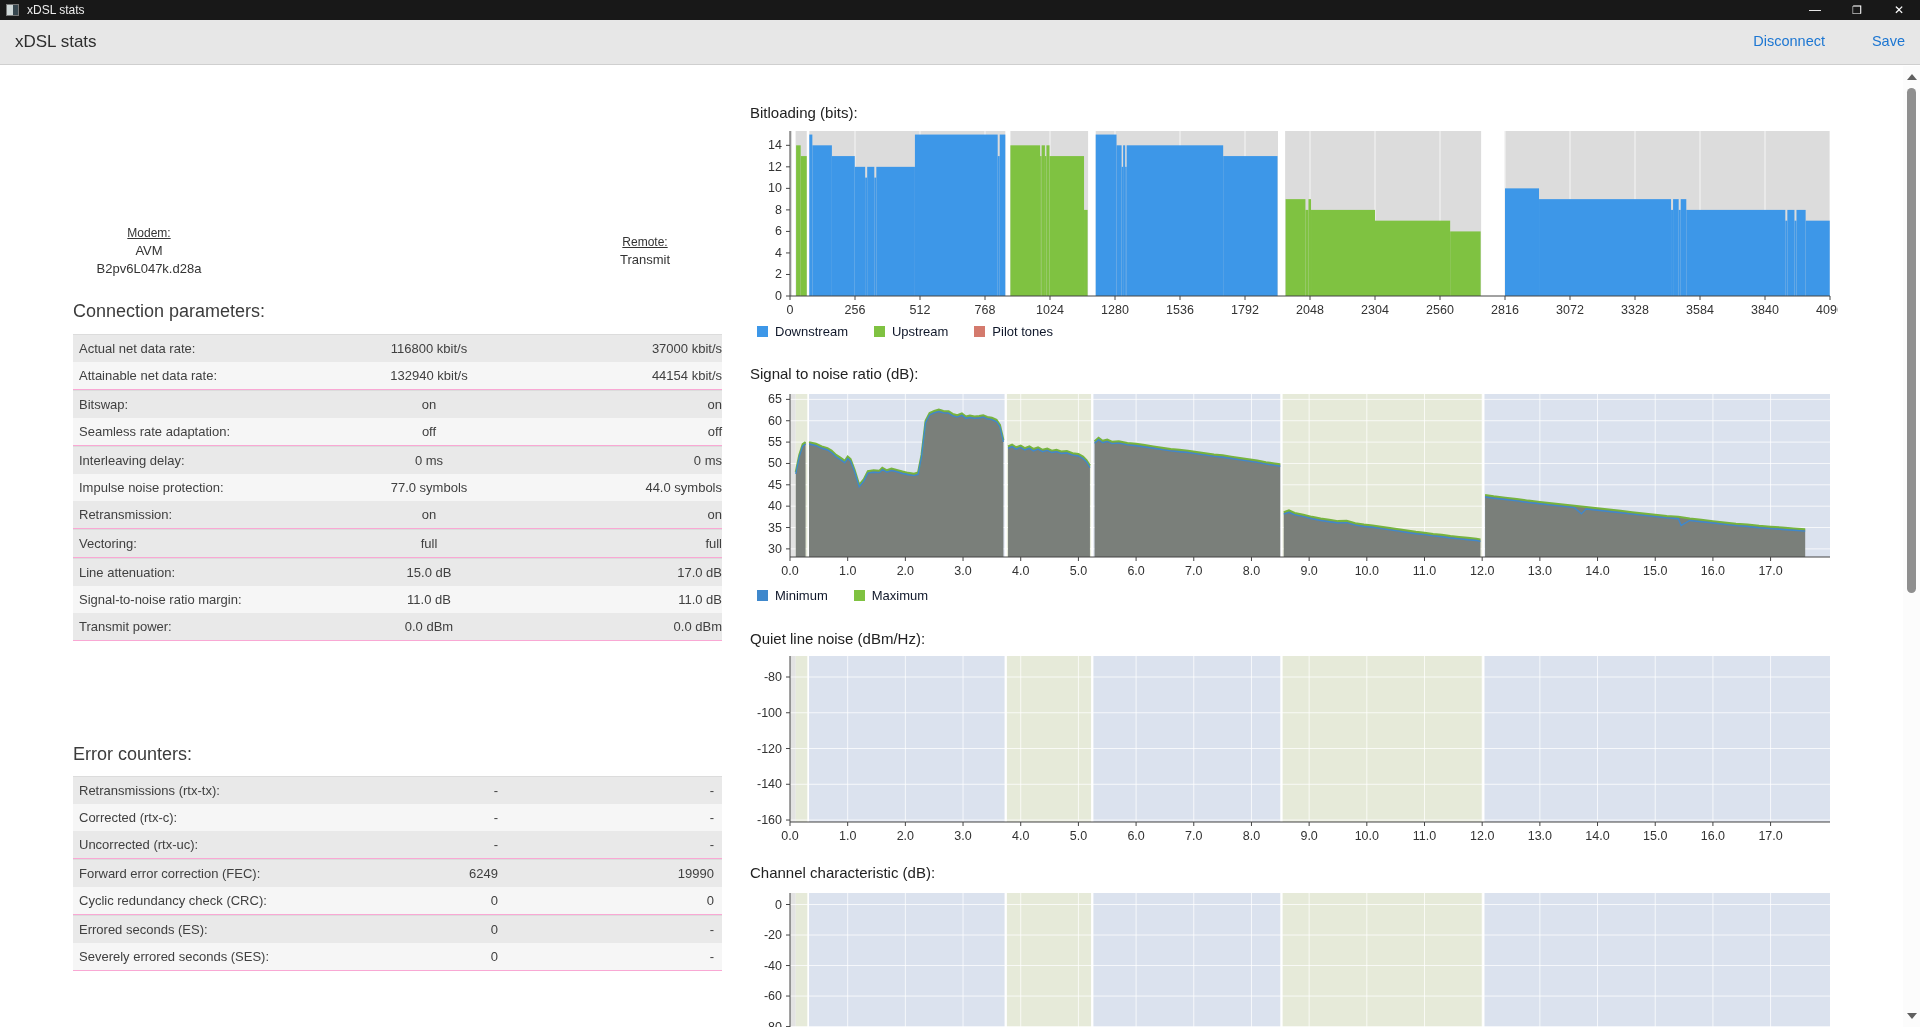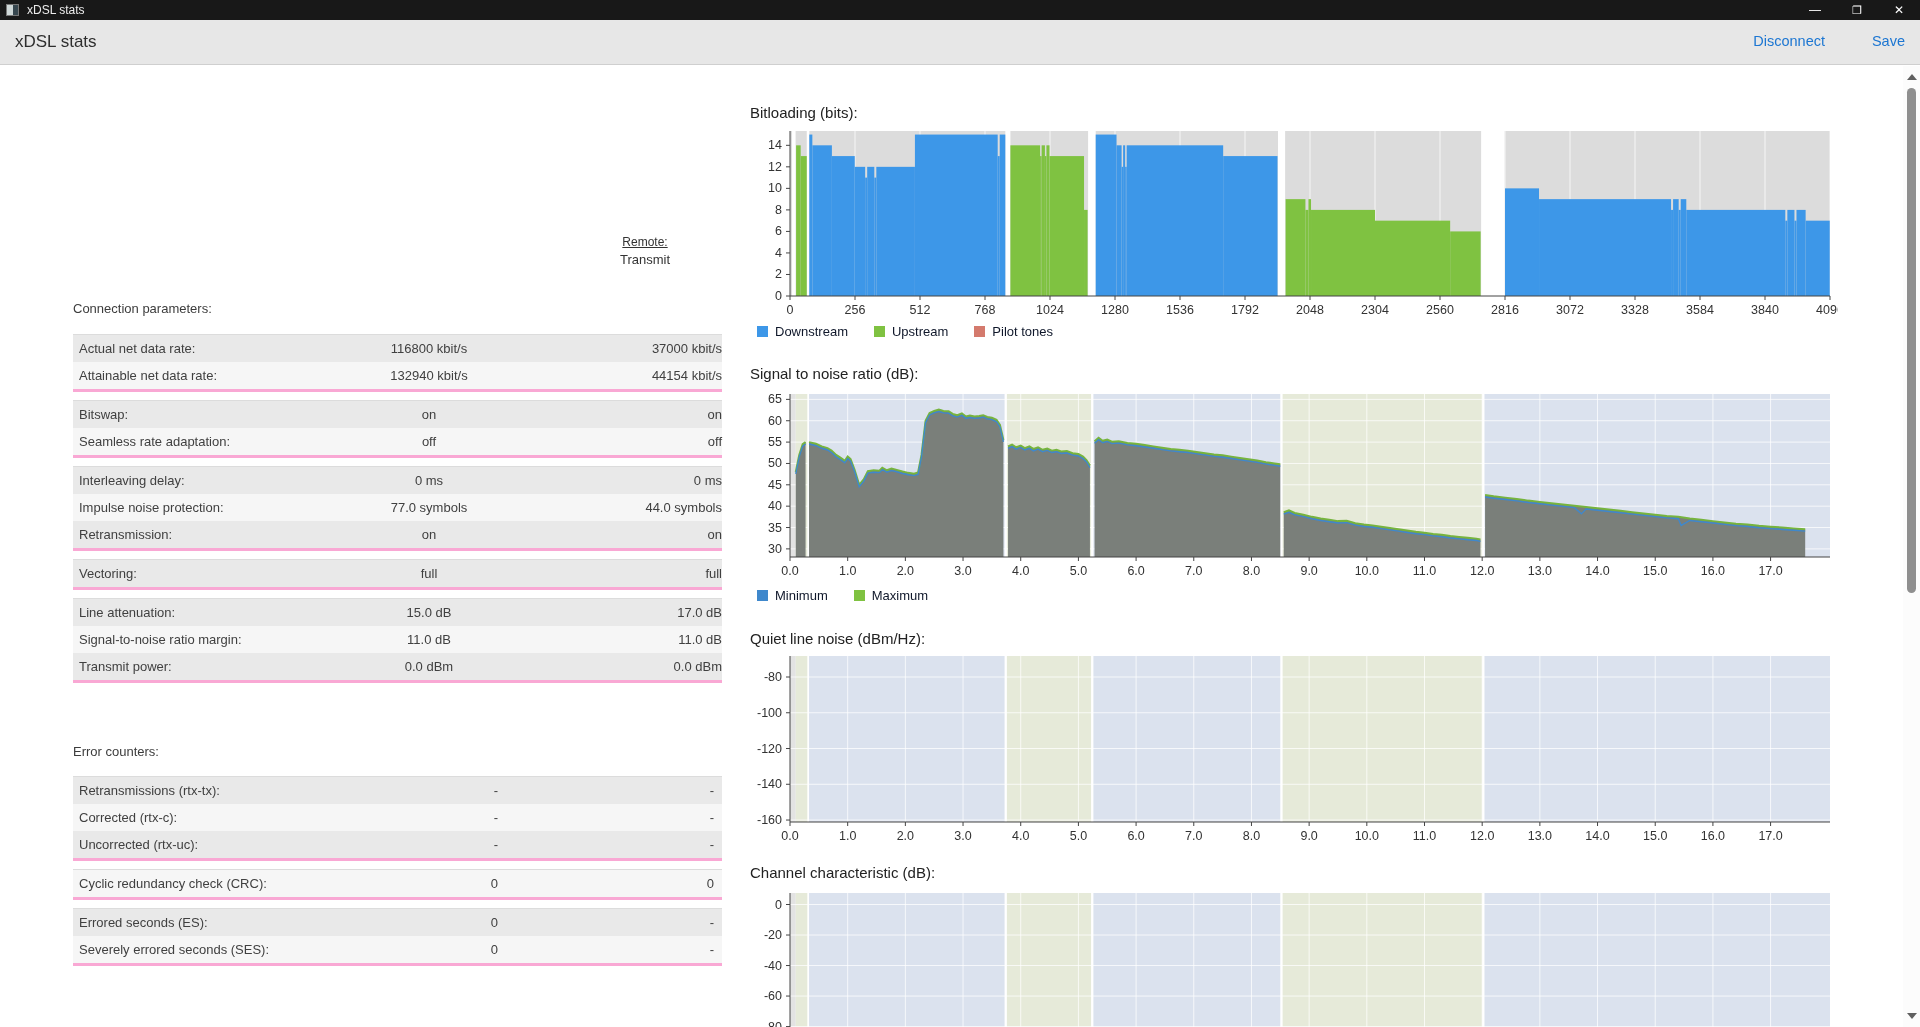--- a/index.html
+++ b/index.html
@@ -16,24 +16,24 @@
   
   .appbar{position:absolute;left:0;top:20px;width:1920px;height:45px;background:#e7e7e7;border-bottom:1px solid #cfcfcf;box-sizing:border-box;}
   .appbar .ptitle{position:absolute;left:15px;top:12px;font-size:17px;color:#2e2e2e;}
   .applink{position:absolute;top:13px;font-size:14.5px;color:#1c76d2;cursor:pointer;}
   .applink.disconnect{right:95px;} .applink.save{right:15px;}
   
   .mcol{position:absolute;text-align:center;font-size:13px;color:#333;}
   .mlabel{font-size:12px;text-decoration:underline;color:#333;}
   .mbold{font-weight:bold;}
   .mline{line-height:18px;}
-  .lheading{position:absolute;font-size:13px;color:#3c3c3c;}
+  .lheading{position:absolute;font-size:18px;color:#3c3c3c;}
   
   .ltable{position:absolute;left:73px;width:649px;font-size:13px;color:#404040;}
-  .tgroup{margin-bottom:8px;border-top:1px solid #dcdcdc;border-bottom:3px solid #f9a8d4;}
+  .tgroup{margin-bottom:0;border-top:1px solid #dcdcdc;border-bottom:1px solid #f9a8d4;}
   .trow{display:flex;height:27px;align-items:center;}
   .trow.odd{background:#e9e9e9;} .trow.even{background:#f6f6f6;}
   .tc1{width:240px;padding-left:6px;box-sizing:border-box;}
   .tc2{width:232px;}
   .tc3{width:164px;margin-left:auto;box-sizing:border-box;}
   .conn .tc2{text-align:center;} .conn .tc3{text-align:right;}
   .err .tc2{width:185px;text-align:right;} .err .tc3{text-align:right;padding-right:8px;}
   
   .ctitle{position:absolute;left:750px;font-size:15px;color:#222;}
   .chart-svg{position:absolute;left:0;top:0;}
@@ -60,20 +60,25 @@
     <span class="winbtn res">❐</span>
     <span class="winbtn cls">✕</span>
   </div>
 
   <div class="appbar">
     <span class="ptitle">xDSL stats</span>
     <span class="applink disconnect">Disconnect</span>
     <span class="applink save">Save</span>
   </div>
 
+  <div class="mcol" style="left:74px;top:224px;width:150px;">
+    <div class="mline mlabel">Modem:</div>
+    <div class="mline">AVM</div>
+    <div class="mline">B2pv6L047k.d28a</div>
+  </div>
   <div class="mcol" style="left:570px;top:233px;width:150px;">
     <div class="mline mlabel">Remote:</div>
     <div class="mline">Transmit</div>
   </div>
 
   <div class="lheading" style="left:73px;top:301px;">Connection parameters:</div>
   <div class="lheading" style="left:73px;top:744px;">Error counters:</div>
 
   <div class="ltable conn" style="top:334px;" id="conn-table">
       <div class="tgroup">
@@ -154,20 +159,25 @@
           <div class="tc2">-</div>
           <div class="tc3">-</div>
         </div>
         <div class="trow odd">
           <div class="tc1">Uncorrected (rtx-uc):</div>
           <div class="tc2">-</div>
           <div class="tc3">-</div>
         </div>
       </div>
       <div class="tgroup">
+        <div class="trow odd">
+          <div class="tc1">Forward error correction (FEC):</div>
+          <div class="tc2">6249</div>
+          <div class="tc3">19990</div>
+        </div>
         <div class="trow even">
           <div class="tc1">Cyclic redundancy check (CRC):</div>
           <div class="tc2">0</div>
           <div class="tc3">0</div>
         </div>
       </div>
       <div class="tgroup">
         <div class="trow odd">
           <div class="tc1">Errored seconds (ES):</div>
           <div class="tc2">0</div>

